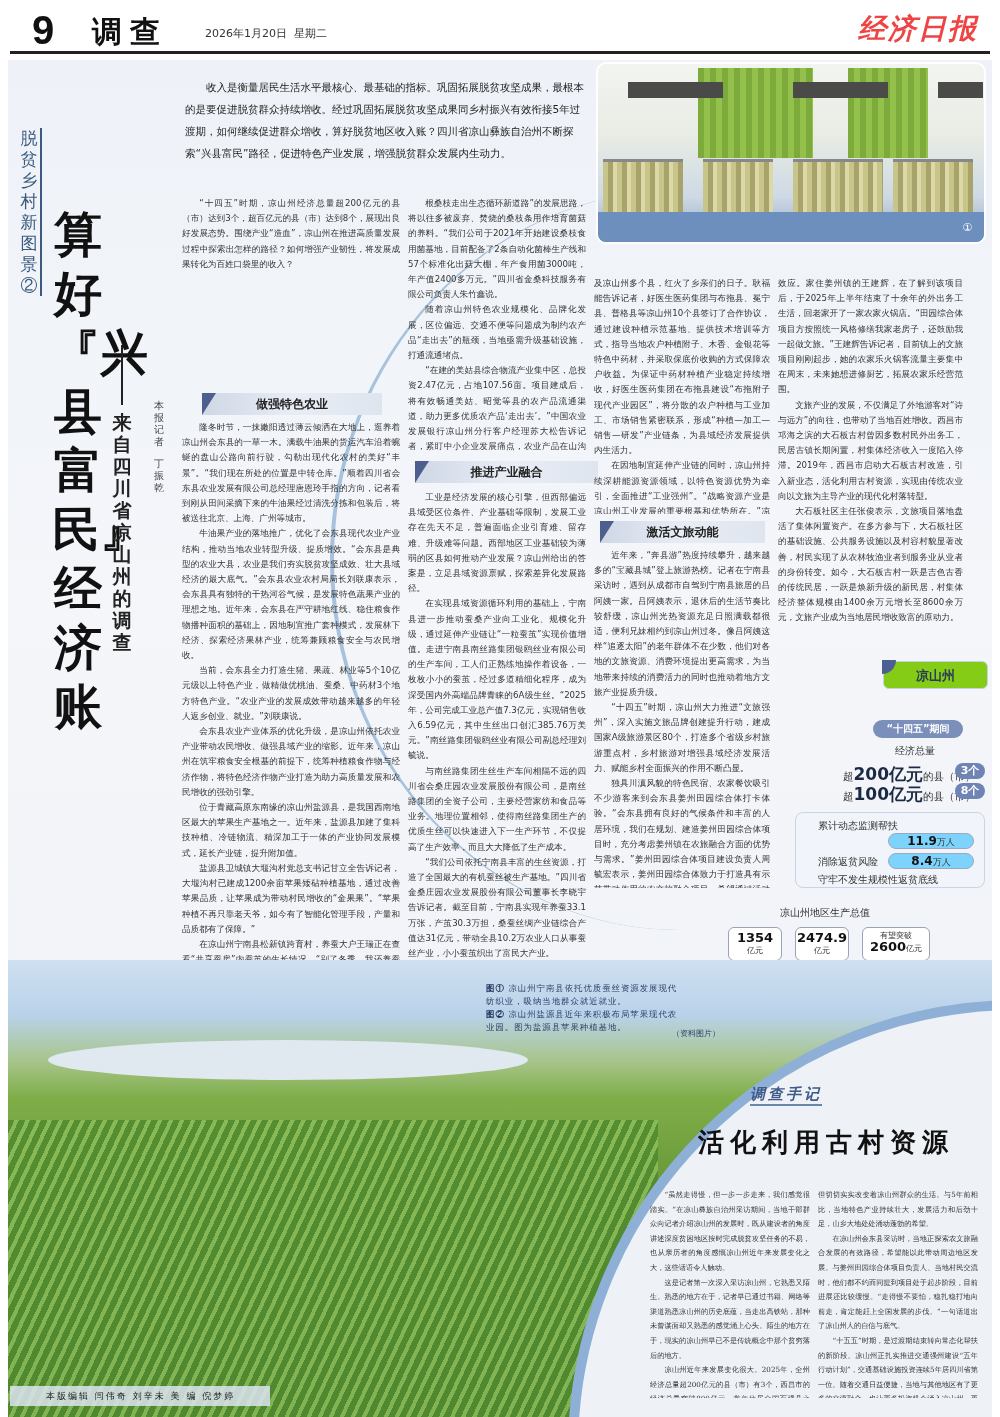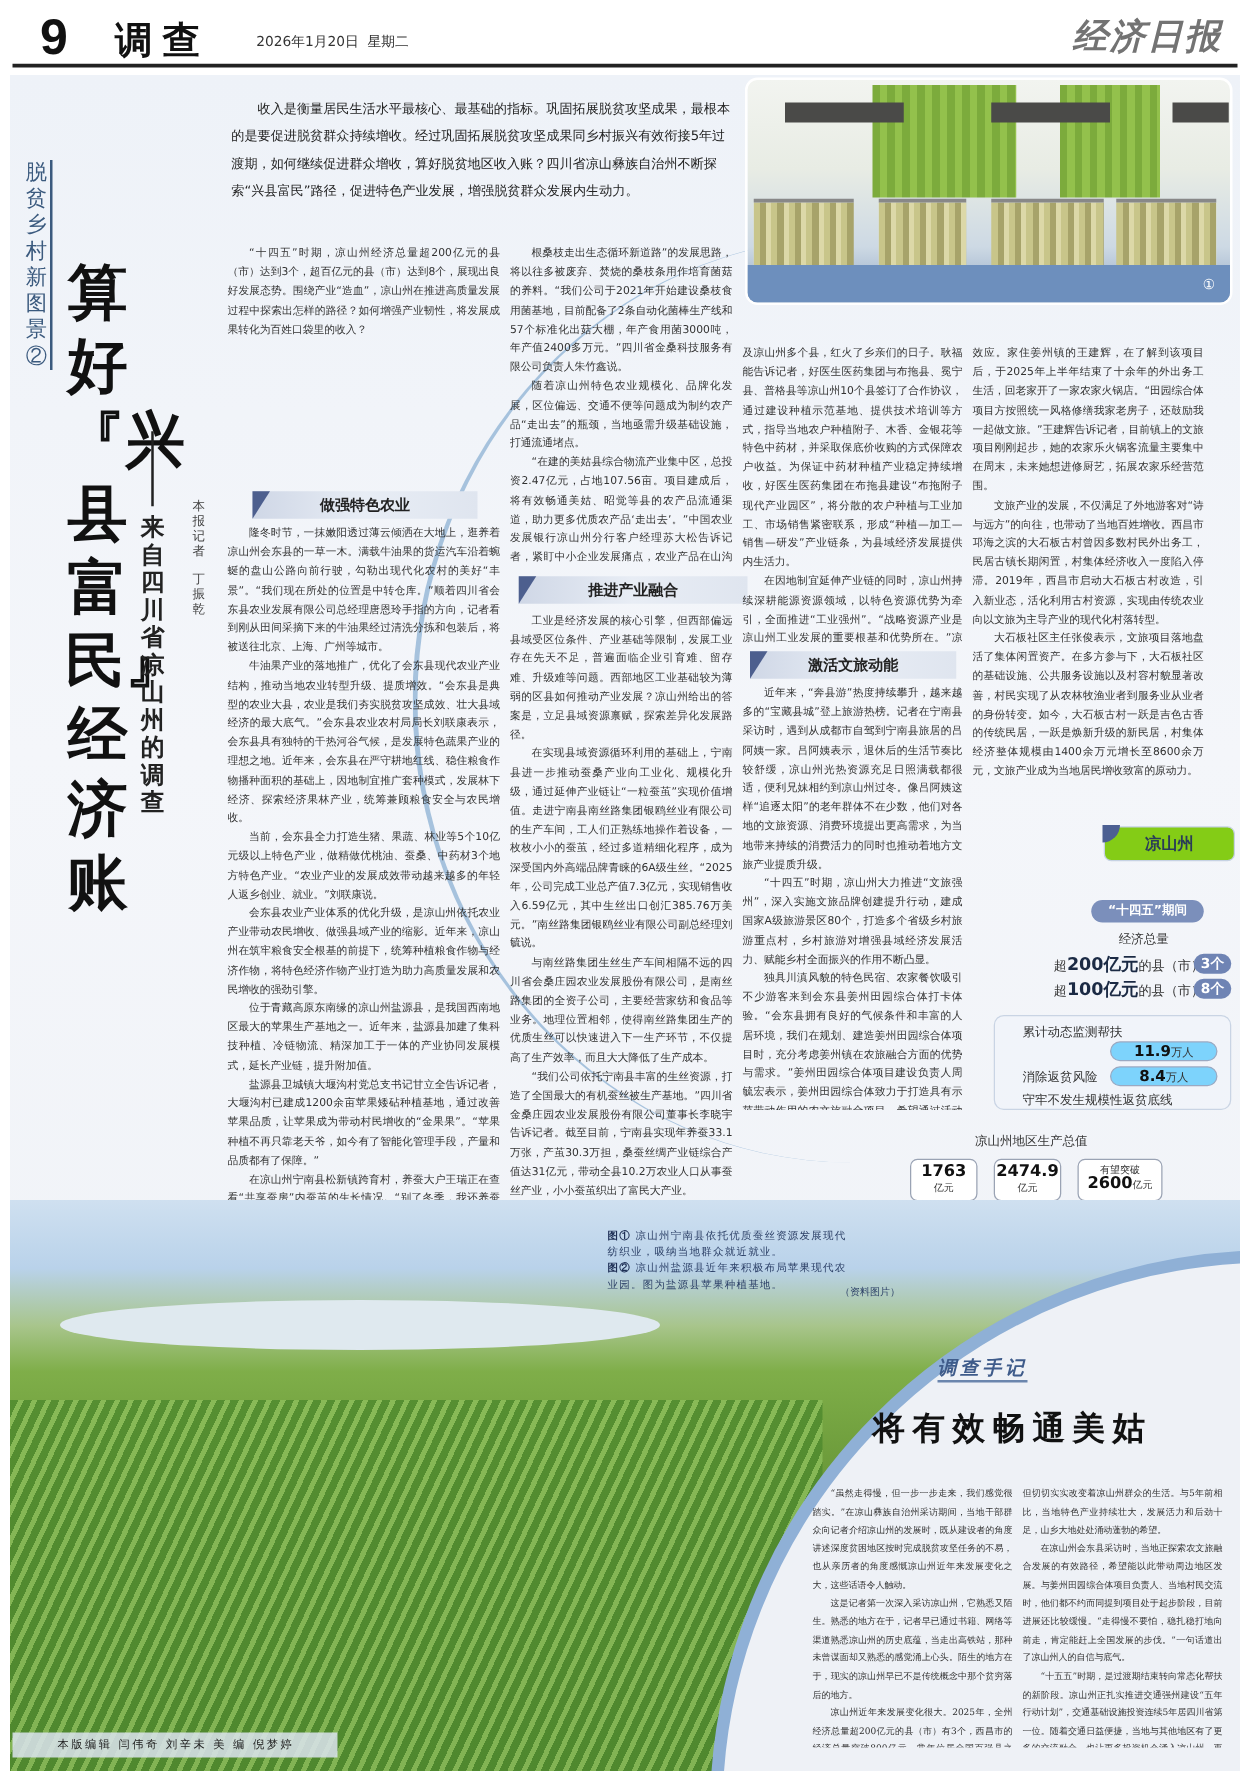--- a/index.html
+++ b/index.html
@@ -20,21 +20,21 @@
   }
   .masthead .section {
     position: absolute; left: 92px; top: 12px;
     font-family: "DejaVu Serif", serif; font-weight: bold; font-size: 30px; letter-spacing: 8px; color: #111;
   }
   .masthead .date {
     position: absolute; left: 205px; top: 26px; font-size: 11px; color: #333;
   }
   .masthead .paper {
     position: absolute; right: 22px; top: 10px;
-    font-family: "DejaVu Serif", serif; font-style: italic; font-weight: bold; font-size: 28px; color: #737373; letter-spacing: 2px;
+    font-family: "DejaVu Serif", serif; font-style: italic; font-weight: bold; font-size: 28px; color: #ef4444; letter-spacing: 2px;
   }
   .masthead .rule {
     position: absolute; left: 10px; right: 10px; top: 51px; height: 3px; background: #222;
   }
   .page-bg {
     position: absolute; left: 8px; top: 60px; width: 984px; height: 1357px;
     background: linear-gradient(180deg, #eef2f8 0%, #f4f6fa 40%, #eef1f6 100%);
   }
   .lead {
     position: absolute; left: 185px; top: 76px; width: 400px;
@@ -97,21 +97,21 @@
   }
   .infobox-title::before {
     content: ""; position: absolute; left: -2px; top: -2px; width: 14px; height: 14px; background: #4c5f92; border-radius: 0 0 14px 0;
   }
   .pill-period {
     position: absolute; left: 873px; top: 720px; width: 90px; height: 18px; border-radius: 9px;
     background: #7b8fbb; color: #fff; font-size: 10px; line-height: 18px; text-align: center; font-weight: bold;
   }
   .lbl { position: absolute; font-size: 10px; color: #333; }
   .stat-row { position: absolute; font-size: 10.5px; color: #333; }
-  .stat-row b { font-size: 14px; color: #1b2a44; }
+  .stat-row b { font-size: 17px; color: #1b2a44; }
   .pill-count {
     position: absolute; width: 30px; height: 16px; border-radius: 8px;
     background: #6f84b4; color: #fff; font-size: 11px; line-height: 16px; text-align: center; font-weight: bold;
   }
   .monitor-box {
     position: absolute; left: 795px; top: 812px; width: 190px; height: 76px;
     border: 1px solid #c9d4e4; border-radius: 8px; background: rgba(240,244,250,0.6);
   }
   .value-pill {
     position: absolute; height: 16px; border: 1px solid #9aa9c2; border-radius: 8px; background: #7dd3fc;
@@ -270,21 +270,21 @@
   </div>
   <div class="lbl" style="left:22px;top:42px;">消除返贫风险</div>
   <div class="value-pill" style="left:92px;top:40px;width:86px;">
     <b>8.4</b><span>万人</span>
   </div>
   <div class="lbl" style="left:22px;top:60px;">守牢不发生规模性返贫底线</div>
 </div>
 
 <div class="gdp-title">凉山州地区生产总值</div>
 <div class="gdp-card" style="left:728px;width:54px;">
-  <b>1763</b><span>亿元</span>
+  <b>1354</b><span>亿元</span>
 </div>
 <div class="tri" style="left:750px;"></div>
 <div class="gdp-year" style="left:737px;">2020年</div>
 
 <div class="gdp-card" style="left:795px;width:54px;">
   <b>2474.9</b><span>亿元</span>
 </div>
 <div class="tri" style="left:817px;"></div>
 <div class="gdp-year" style="left:804px;">2024年</div>
 
@@ -301,21 +301,21 @@
   <div class="sweep"></div>
 </div>
 
 <div class="caption">
   <div><span class="tag">图①</span>&nbsp;<span>凉山州宁南县依托优质蚕丝资源发展现代纺织业，吸纳当地群众就近就业。</span></div>
   <div><span class="tag">图②</span>&nbsp;<span>凉山州盐源县近年来积极布局苹果现代农业园。图为盐源县苹果种植基地。</span></div>
 </div>
 <div class="credit">（资料图片）</div>
 
 <div class="notes-label">调查手记</div>
-<div class="notes-title">将有效畅通美姑</div>
+<div class="notes-title">活化利用古村资源</div>
 <div class="notes-col" style="left:650px;">
   <p>“虽然走得慢，但一步一步走来，我们感觉很踏实。”在凉山彝族自治州采访期间，当地干部群众向记者介绍凉山州的发展时，既从建设者的角度讲述深度贫困地区按时完成脱贫攻坚任务的不易，也从亲历者的角度感慨凉山州近年来发展变化之大，这些话语令人触动。</p>
   <p>这是记者第一次深入采访凉山州，它熟悉又陌生。熟悉的地方在于，记者早已通过书籍、网络等渠道熟悉凉山州的历史底蕴，当走出高铁站，那种未曾谋面却又熟悉的感觉涌上心头。陌生的地方在于，现实的凉山州早已不是传统概念中那个贫穷落后的地方。</p>
   <p>凉山州近年来发展变化很大。2025年，全州经济总量超200亿元的县（市）有3个，西昌市的经济总量突破800亿元，常年位居全国百强县之列。这些发展成就相较于东部沿海地区而言，虽然还存在不小的差距，</p>
 </div>
 <div class="notes-col" style="left:818px;">
   <p style="text-indent:0">但切切实实改变着凉山州群众的生活。与5年前相比，当地特色产业持续壮大，发展活力和后劲十足，山乡大地处处涌动蓬勃的希望。</p>
   <p>在凉山州会东县采访时，当地正探索农文旅融合发展的有效路径，希望能以此带动周边地区发展。与姜州田园综合体项目负责人、当地村民交流时，他们都不约而同提到项目处于起步阶段，目前进展还比较缓慢。“走得慢不要怕，稳扎稳打地向前走，肯定能赶上全国发展的步伐。”一句话道出了凉山州人的自信与底气。</p>
   <p>“十五五”时期，是过渡期结束转向常态化帮扶的新阶段。凉山州正扎实推进交通强州建设“五年行动计划”，交通基础设施投资连续5年居四川省第一位。随着交通日益便捷，当地与其他地区有了更多的交流融合，也让更多投资机会涌入凉山州。再来凉山州采访，听到最多的话可能就是：凉山州的发展既快又稳！</p>
 </div>

